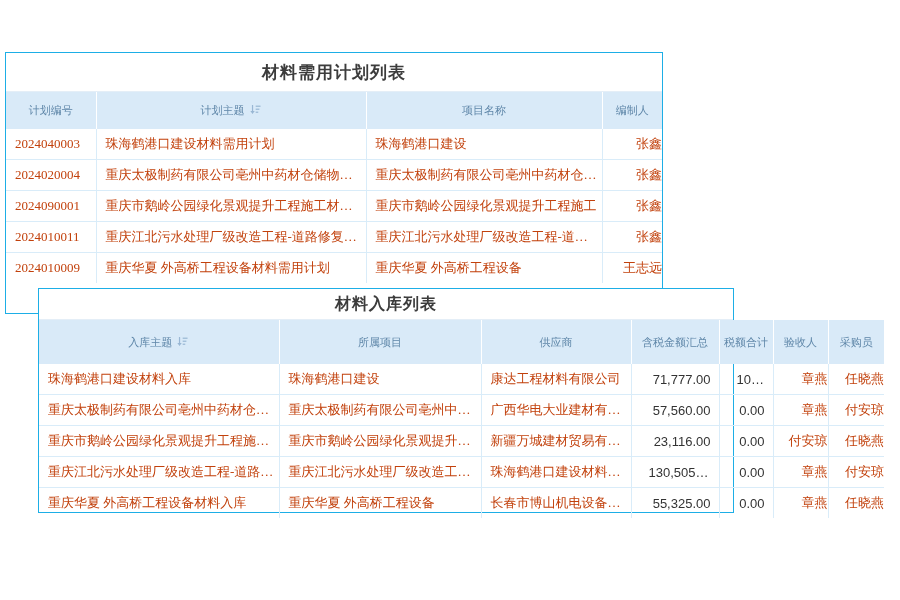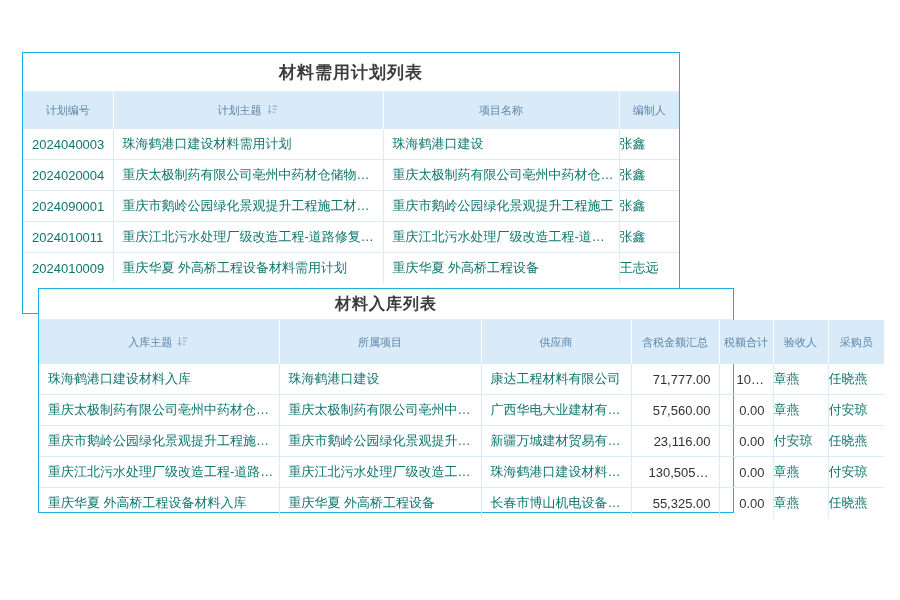--- a/index.html
+++ b/index.html
@@ -5,21 +5,21 @@
   html,body { margin:0; padding:0; }
   body {
     width:900px; height:600px; position:relative; background:#ffffff;
     font-family:"Liberation Sans","DejaVu Sans",sans-serif;
     overflow:hidden;
   }
   .panel {
     position:absolute; background:#ffffff;
     border:1px solid #1daee6; box-sizing:border-box;
   }
-  #plan-panel    { left:22px; top:52px;  width:658px; height:262px; }
+  #plan-panel    { left:5px; top:52px;  width:658px; height:262px; }
   #inbound-panel { left:38px; top:288px; width:696px; height:225px; }
 
   .tbl-title {
     display:flex; align-items:center; justify-content:center;
     font-weight:bold; color:#3c3c3c; letter-spacing:1px;
     border-bottom:1px solid #e4eef7; background:#ffffff;
   }
   #plan-panel .tbl-title    { height:38px; font-size:17px; }
   #inbound-panel .tbl-title { height:30px; font-size:16px; }
 
@@ -38,24 +38,24 @@
   td {
     font-size:13px; height:30px; vertical-align:middle;
     border-bottom:1px solid #d9ecf9; border-right:1px solid #d9ecf9;
     overflow:hidden; white-space:nowrap; text-overflow:ellipsis;
     color:#333333; padding:0;
   }
   #plan-panel td { height:30px; }
   tr:last-child td { border-bottom:none; }
   td:last-child { border-right:none; }
 
-  td.link   { color:#0f766e; cursor:pointer; }
+  td.link   { color:#c2410c; cursor:pointer;font-family:Liberation Serif, serif; }
   td.pad    { padding-left:9px; padding-right:4px; }
   td.num    { text-align:right; padding-right:8px;padding-left:17px; }
-  td.center { text-align:left; }
+  td.center { text-align:right; }
 
   .sort-icon { vertical-align:-2px; margin-left:4px; opacity:.85; }
 </style>
 </head>
 <body>
 
 <div class="panel" id="plan-panel">
   <div class="tbl-title">材料需用计划列表</div>
   <table>
     <colgroup>

